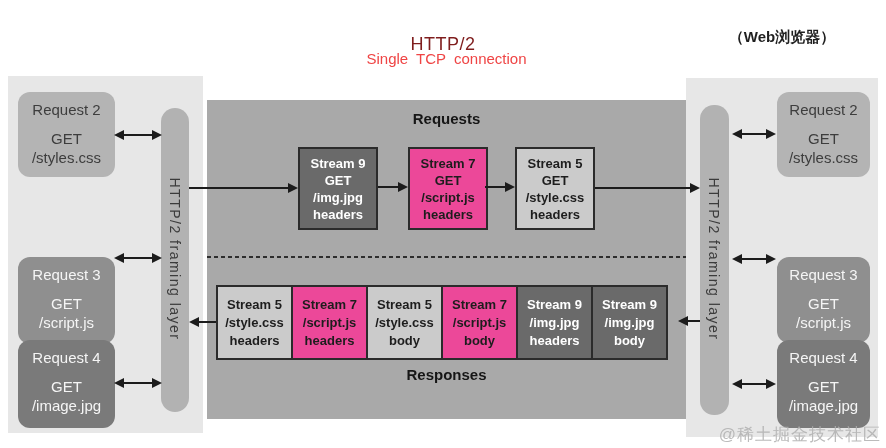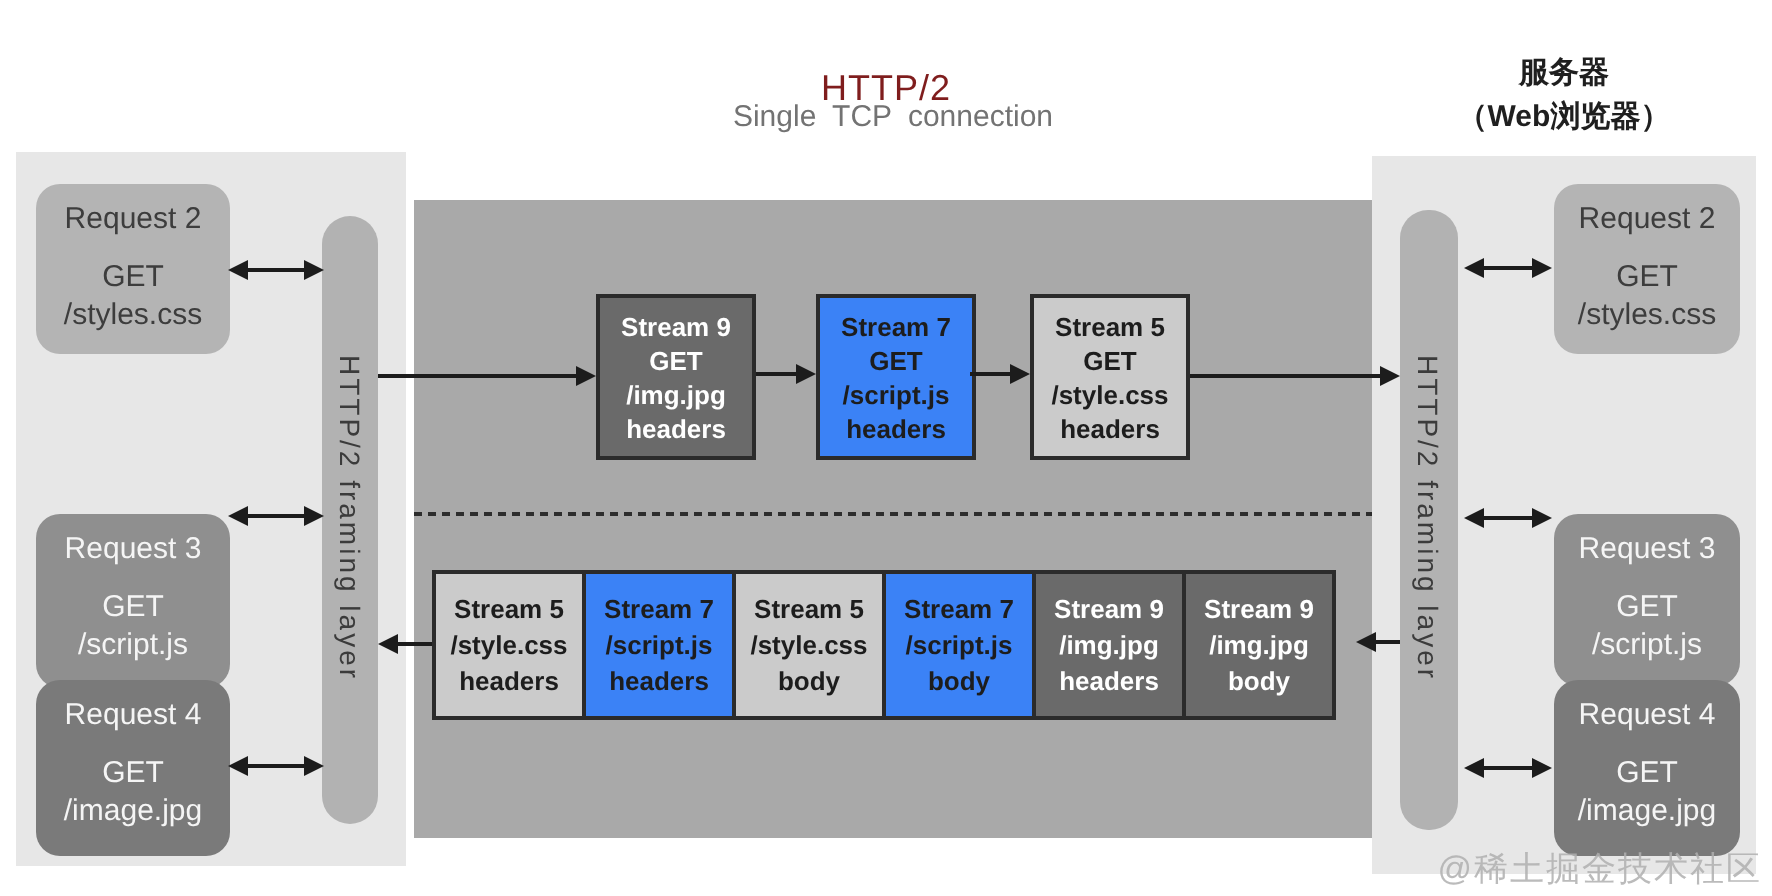--- a/index.html
+++ b/index.html
@@ -18,21 +18,21 @@
   .main-title {
     left: 0; top: 6px; width: 886px;
     text-align: center;
     font-size: 18px; font-weight: 400; color: #7f1d1d;
     letter-spacing: 0.5px;
     margin-top: 28px;
   }
   .conn-subtitle {
     left: 207px; top: 50px; width: 479px;
     text-align: center;
-    font-size: 15px; color: #737373;
+    font-size: 15px; color: #ef4444;
     word-spacing: 4px;
   }
   .side-head {
     text-align: center;
     font-size: 15px; font-weight: 700; color: #1f1f1f;
     line-height: 22px;
   }
 
   
   .side-panel { background: #e7e7e7; }
@@ -69,21 +69,21 @@
   
   .stream {
     box-sizing: border-box;
     border: 2px solid #2b2b2b;
     display: flex; flex-direction: column;
     align-items: center; justify-content: center;
     font-size: 13px; font-weight: 700;
     line-height: 17px; text-align: center;
   }
   .stream.tone-light { background: #cbcbcb; color: #1d1d1d; text-align: center; }
-  .stream.tone-medium { background: #3b82f6; color: #1d1d1d; }
+  .stream.tone-medium { background: #ec4899; color: #1d1d1d; }
   .stream.tone-dark { background: #6a6a6a; color: #ffffff; }
 
   .req-stream { top: 147px; width: 80px; height: 83px; }
 
   .resp-row { left: 216px; top: 285px; display: flex; }
   .resp-row .stream { width: 77px; height: 75px; line-height: 18px; }
   .resp-row .stream + .stream { margin-left: -2px; }
 
   .flow-label {
     left: 207px; width: 479px;
@@ -111,21 +111,20 @@
 </style>
 </head>
 <body>
 
 <div id="stage">
 
   <div class="abs main-title">HTTP/2</div>
   <div class="abs conn-subtitle">Single TCP connection</div>
 
   <div class="abs side-head" style="left:686px; top:26px; width:192px;">
-    <div>服务器</div>
     <div>（Web浏览器）</div>
   </div>
 
   <div class="abs side-panel" style="left:8px; top:76px; width:195px; height:357px;"></div>
   <div class="abs side-panel" style="left:686px; top:78px; width:192px; height:359px;"></div>
   <div class="abs conn-panel" style="left:207px; top:100px; width:479px; height:319px;"></div>
 
   <div class="abs fbar" style="left:161px; top:108px; width:28px; height:304px;"></div>
   <div class="abs fbar-label" style="left:175px; top:259px;">HTTP/2 framing layer</div>
   <div class="abs fbar" style="left:700px; top:105px; width:29px; height:310px;"></div>
@@ -156,20 +155,22 @@
     <div>Request 3</div>
     <div class="req-method">GET</div>
     <div class="req-path">/script.js</div>
   </div>
   <div class="abs req right tone-dark" style="top:340px; height:88px;">
     <div>Request 4</div>
     <div class="req-method">GET</div>
     <div class="req-path">/image.jpg</div>
   </div>
 
+  <div class="abs flow-label" style="top:110px;">Requests</div>
+  <div class="abs flow-label" style="top:366px;">Responses</div>
 
   <div class="abs stream req-stream tone-dark" style="left:298px;">
     <div>Stream 9</div>
     <div>GET</div>
     <div>/img.jpg</div>
     <div>headers</div>
   </div>
   <div class="abs stream req-stream tone-medium" style="left:408px;">
     <div>Stream 7</div>
     <div>GET</div>

